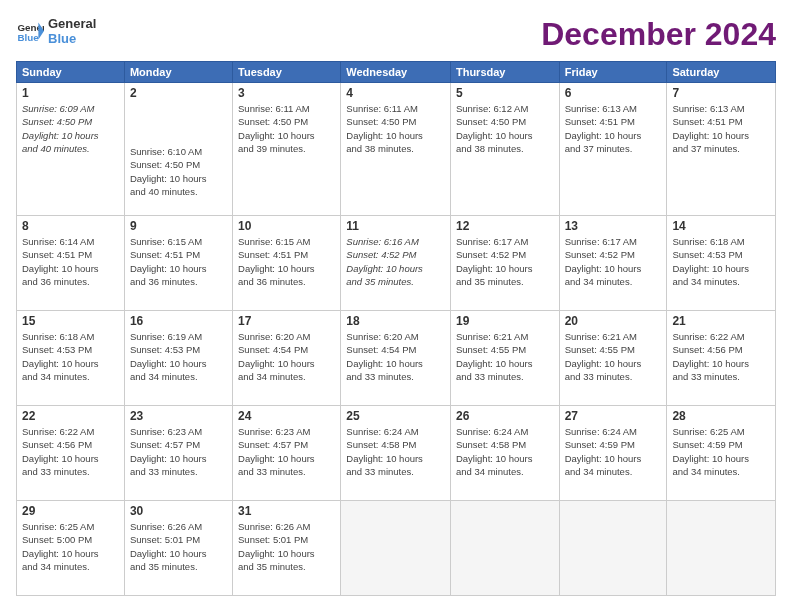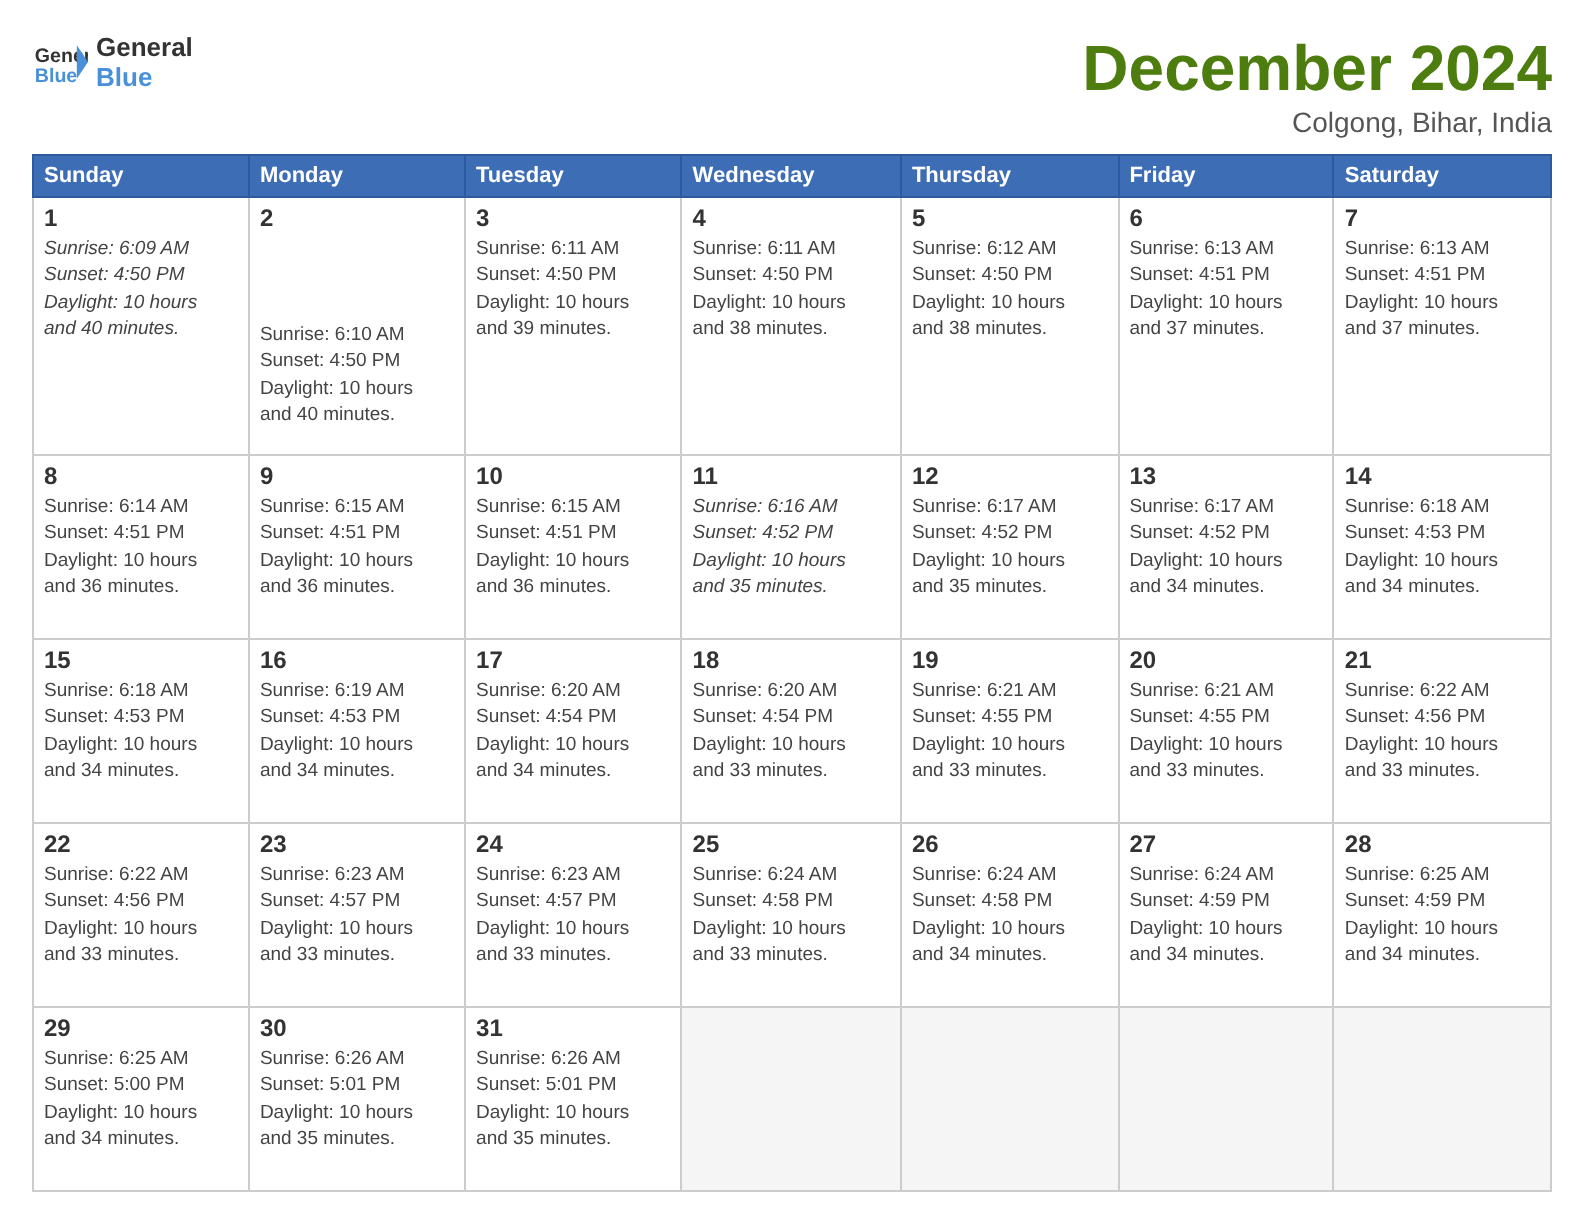--- a/index.html
+++ b/index.html
@@ -31,21 +31,21 @@
     .logo-icon {
       width: 28px;
       height: 28px;
     }
     .title-block {
       text-align: right;
     }
     .month-title {
       font-size: 32px;
       font-weight: bold;
-      color: #4d7c0f;
+      color: #701a75;
     }
     .location {
       font-size: 14px;
       color: #555;
     }
     .calendar {
       flex: 1;
       border-collapse: collapse;
       width: 100%;
       font-size: 10px;
@@ -97,21 +97,20 @@
         <text x="2" y="34" font-size="14" font-weight="bold" fill="#4a90d9" font-family="Arial">Blue</text>
         <polygon points="32,8 40,20 32,32" fill="#4a90d9"></polygon>
       </svg>
       <div>
         <div style="font-size:13px;font-weight:bold;color:#333;">General</div>
         <div style="font-size:13px;font-weight:bold;color:#4a90d9;">Blue</div>
       </div>
     </div>
     <div class="title-block">
       <div class="month-title">December 2024</div>
-      <div class="location">Colgong, Bihar, India</div>
     </div>
   </div>
 
   <table class="calendar">
     <thead>
       <tr>
       <th>Sunday</th>
           <th>Monday</th>
           <th>Tuesday</th>
           <th>Wednesday</th>

